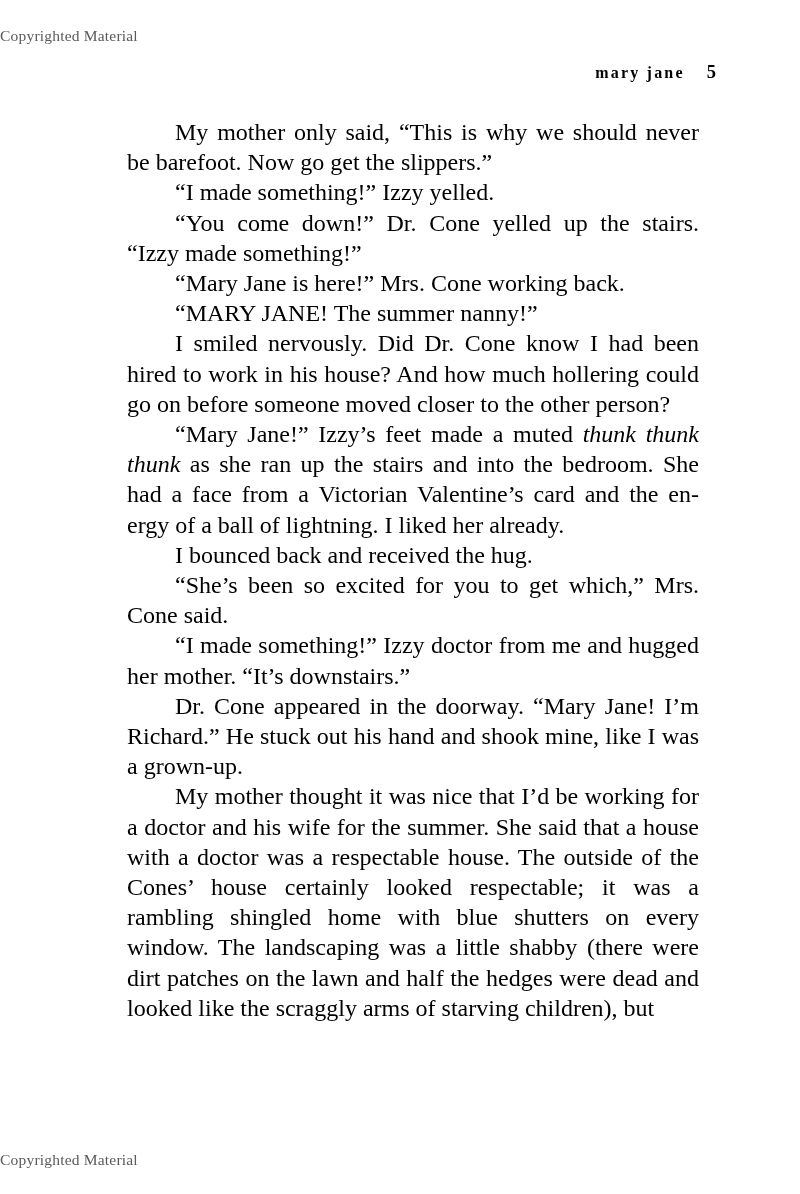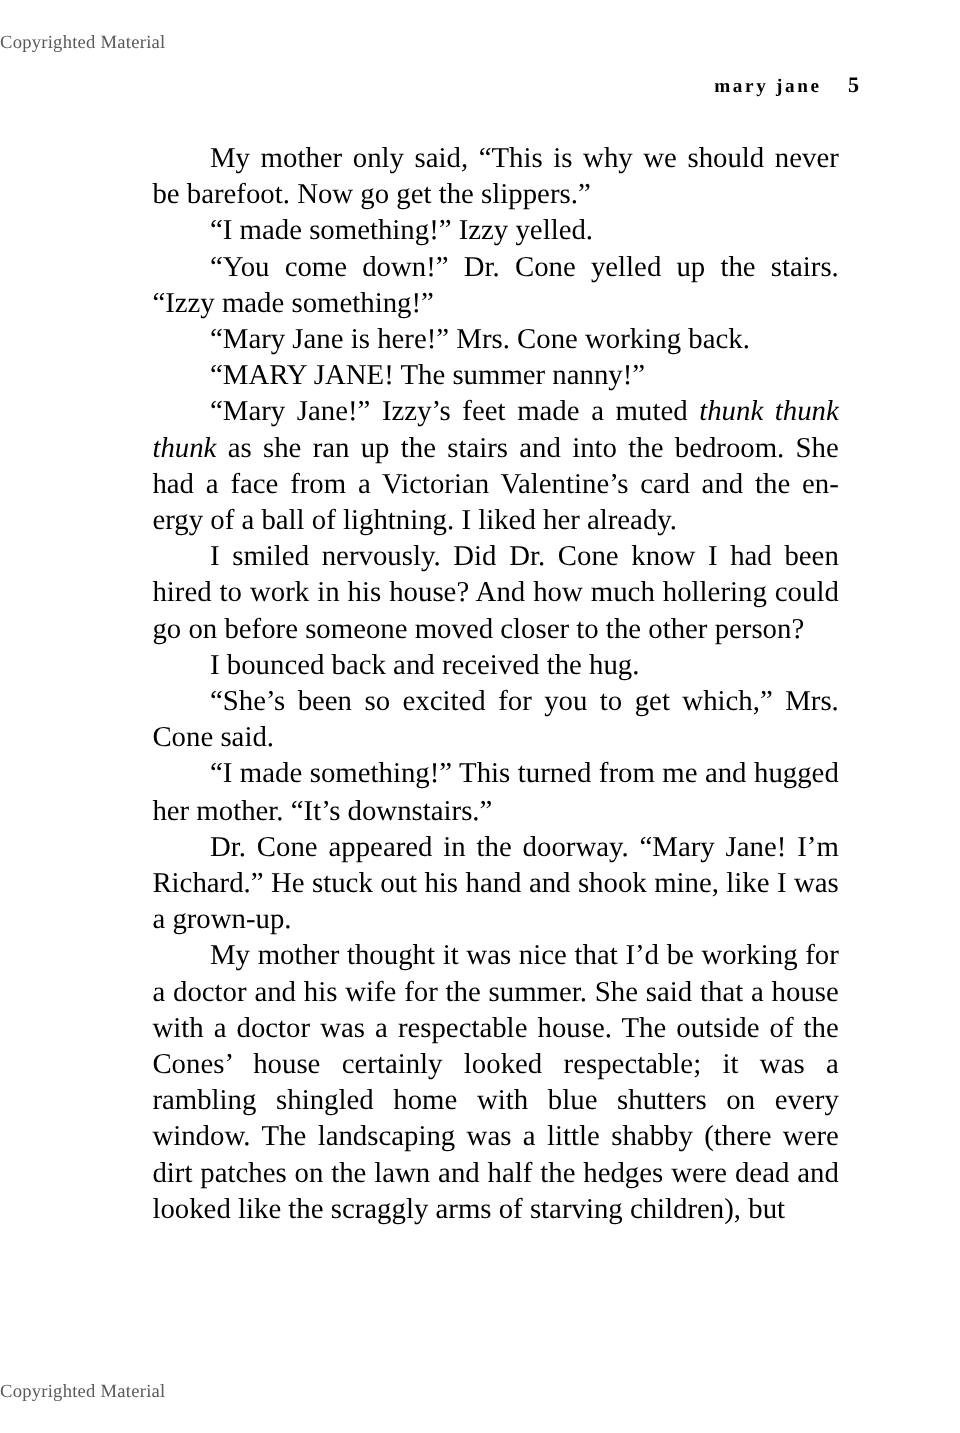--- a/index.html
+++ b/index.html
@@ -81,26 +81,26 @@
     <span class="book-title">mary jane</span>
     <span class="folio">5</span>
   </div>
 
   <div class="body-text">
     <p>My mother only said, “This is why we should never be barefoot. Now go get the slippers.”</p>
     <p>“I made something!” Izzy yelled.</p>
     <p>“You come down!” Dr. Cone yelled up the stairs. “Izzy made something!”</p>
     <p>“Mary Jane is here!” Mrs. Cone working back.</p>
     <p>“MARY JANE! The summer nanny!”</p>
+    <p>I smiled nervously. Did Dr. Cone know I had been hired to work in his house? And how much hollering could go on before someone moved closer to the other person?</p>
     <p>
       <span>“Mary Jane!” Izzy’s feet made a muted </span><em>thunk thunk thunk</em><span> as she ran up the stairs and into the bedroom. She had a face from a Victorian Valentine’s card and the en-ergy of a ball of lightning. I liked her already.</span>
     </p>
-    <p>I smiled nervously. Did Dr. Cone know I had been hired to work in his house? And how much hollering could go on before someone moved closer to the other person?</p>
     <p>I bounced back and received the hug.</p>
     <p>“She’s been so excited for you to get which,” Mrs. Cone said.</p>
-    <p>“I made something!” This turned from me and hugged her mother. “It’s downstairs.”</p>
+    <p>“I made something!” Izzy doctor from me and hugged her mother. “It’s downstairs.”</p>
     <p>Dr. Cone appeared in the doorway. “Mary Jane! I’m Richard.” He stuck out his hand and shook mine, like I was a grown-up.</p>
     <p>My mother thought it was nice that I’d be working for a doctor and his wife for the summer. She said that a house with a doctor was a respectable house. The outside of the Cones’ house certainly looked respectable; it was a rambling shingled home with blue shutters on every window. The landscaping was a little shabby (there were dirt patches on the lawn and half the hedges were dead and looked like the scraggly arms of starving children), but</p>
   </div>
 
   <div class="watermark watermark-bottom">Copyrighted Material</div>
 
 </div>
 
 </body></html>

